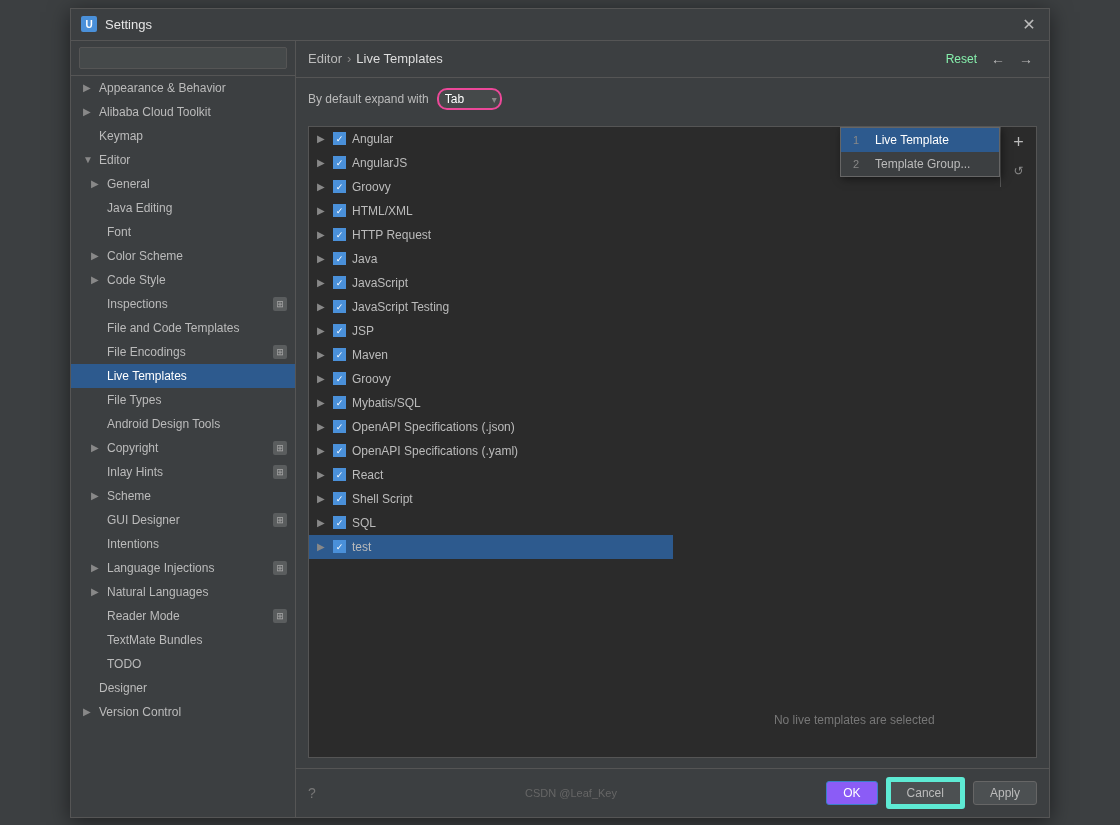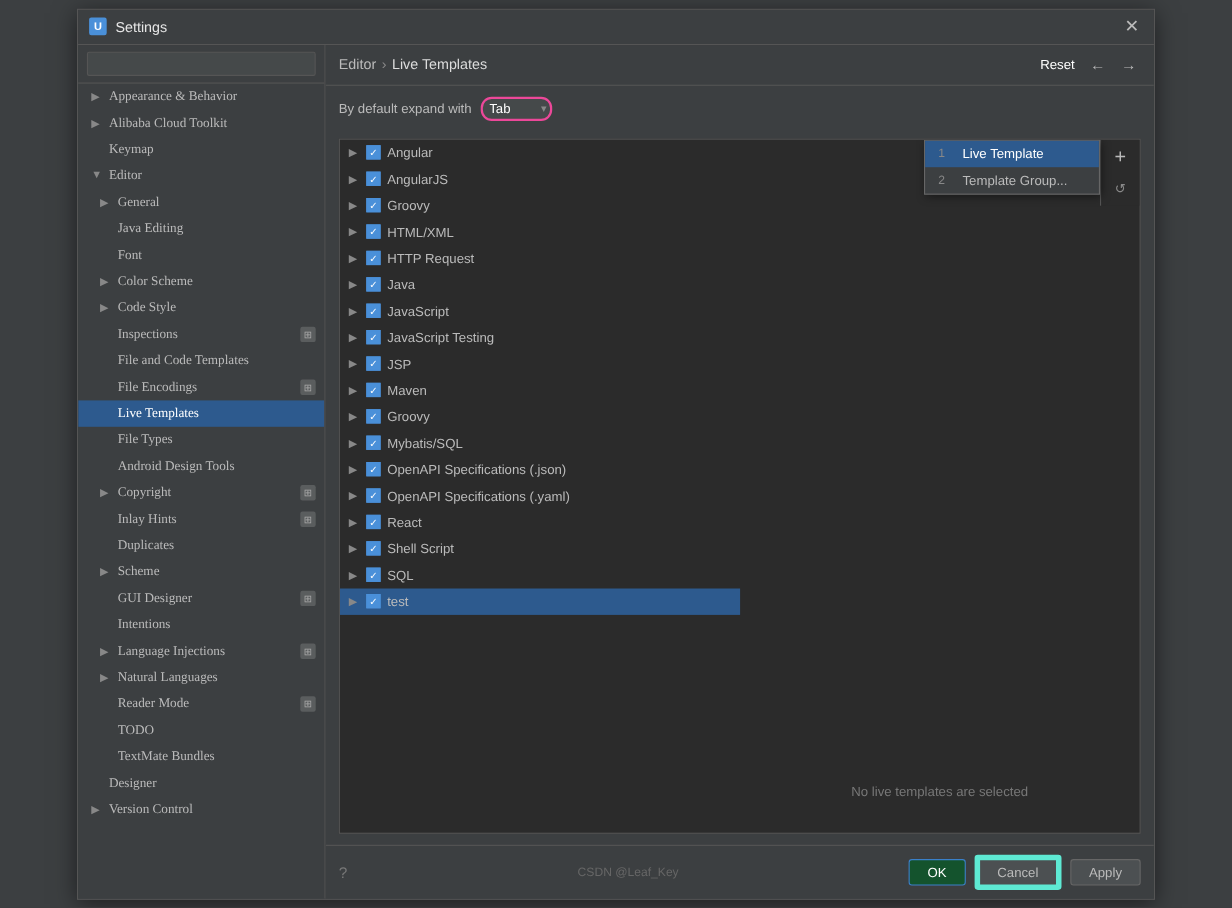--- a/index.html
+++ b/index.html
@@ -122,21 +122,20 @@
     .tree-item.indent1 { padding-left: 20px; }
     .tree-arrow {
       width: 12px;
       margin-right: 4px;
       font-size: 10px;
       color: #888;
       flex-shrink: 0;
     }
     .tree-label {
       font-size: 12px;
-      font-family: Liberation Serif, serif;
     }
     .tree-icon-badge {
       margin-left: auto;
       width: 14px;
       height: 14px;
       background: #5a5d5e;
       border-radius: 2px;
       display: flex;
       align-items: center;
       justify-content: center;
@@ -172,21 +171,21 @@
     .breadcrumb-current {
       color: #dddddd;
       font-weight: 500;
     }
     .header-actions {
       display: flex;
       align-items: center;
       gap: 6px;
     }
     .btn-link {
-      color: #ffffff;
+      color: #86efac;
       background: none;
       border: none;
       cursor: pointer;
       font-size: 12px;
       padding: 2px 4px;
     }
     .btn-icon {
       background: none;
       border: none;
       color: #bbbbbb;
@@ -349,21 +348,21 @@
       flex-shrink: 0;
     }
     .footer-btn {
       padding: 4px 16px;
       border-radius: 3px;
       border: none;
       cursor: pointer;
       font-size: 12px;
     }
     .btn-ok {
-      background: #14532d;
+      background: #8b5cf6;
       color: white;
       border: 1px solid #3a80c9;
     }
     .btn-cancel {
       background: #4c5052;
       color: #bbbbbb;
       border: 5px solid #5eead4;
     }
     .btn-apply {
       background: #4c5052;
@@ -470,24 +469,20 @@
             <span class="tree-arrow">▶</span>
             <span class="tree-label">Copyright</span>
             <span class="tree-icon-badge">⊞</span>
           </div>
           <div class="tree-item indent1">
             <span class="tree-arrow"></span>
             <span class="tree-label">Inlay Hints</span>
             <span class="tree-icon-badge">⊞</span>
           </div>
           <div class="tree-item indent1">
-            <span class="tree-arrow"></span>
-            <span class="tree-label">Duplicates</span>
-          </div>
-          <div class="tree-item indent1">
             <span class="tree-arrow">▶</span>
             <span class="tree-label">Scheme</span>
           </div>
           <div class="tree-item indent1">
             <span class="tree-arrow"></span>
             <span class="tree-label">GUI Designer</span>
             <span class="tree-icon-badge">⊞</span>
           </div>
           <div class="tree-item indent1">
             <span class="tree-arrow"></span>
@@ -502,25 +497,25 @@
             <span class="tree-arrow">▶</span>
             <span class="tree-label">Natural Languages</span>
           </div>
           <div class="tree-item indent1">
             <span class="tree-arrow"></span>
             <span class="tree-label">Reader Mode</span>
             <span class="tree-icon-badge">⊞</span>
           </div>
           <div class="tree-item indent1">
             <span class="tree-arrow"></span>
+            <span class="tree-label">TextMate Bundles</span>
+          </div>
+          <div class="tree-item indent1">
+            <span class="tree-arrow"></span>
             <span class="tree-label">TODO</span>
-          </div>
-          <div class="tree-item indent1">
-            <span class="tree-arrow"></span>
-            <span class="tree-label">TextMate Bundles</span>
           </div>
           <div class="tree-item">
             <span class="tree-arrow"></span>
             <span class="tree-label">Designer</span>
           </div>
           <div class="tree-item">
             <span class="tree-arrow">▶</span>
             <span class="tree-label">Version Control</span>
           </div>
         </div>

